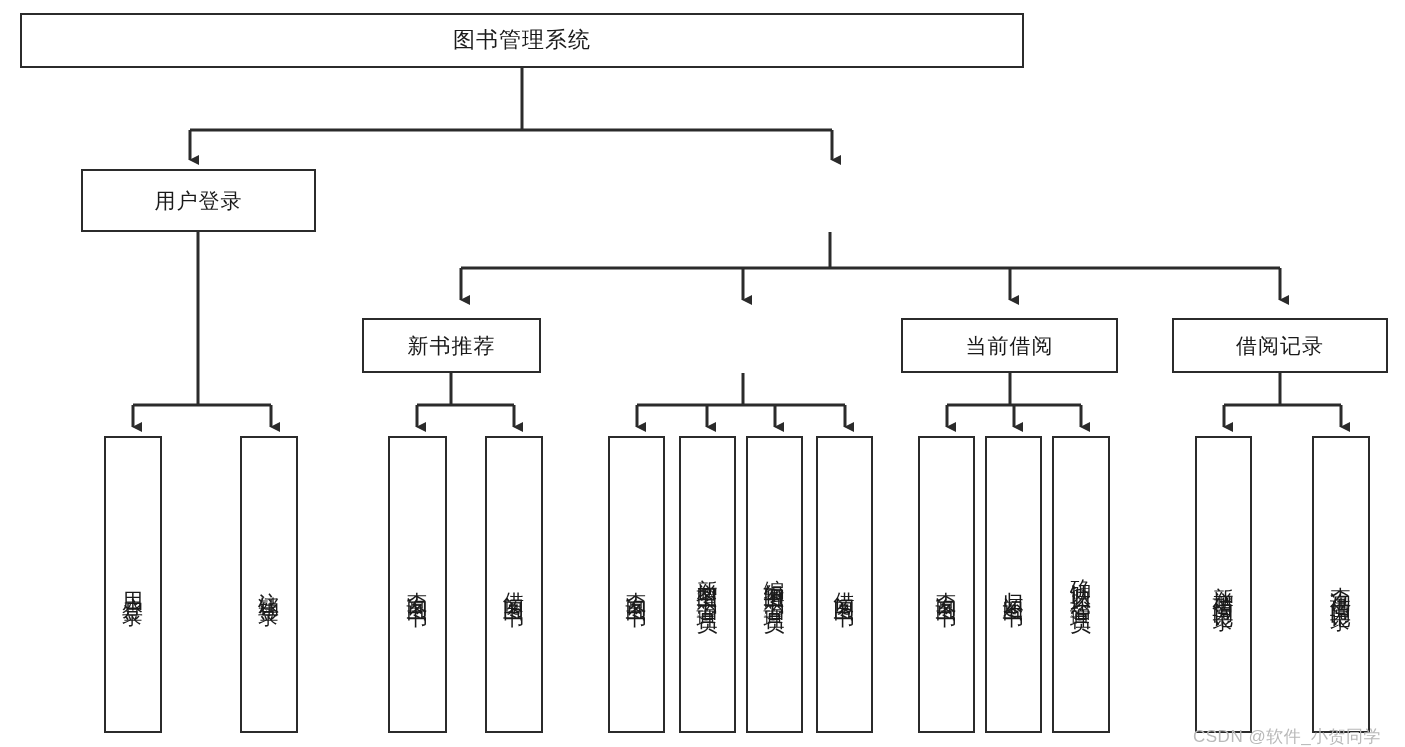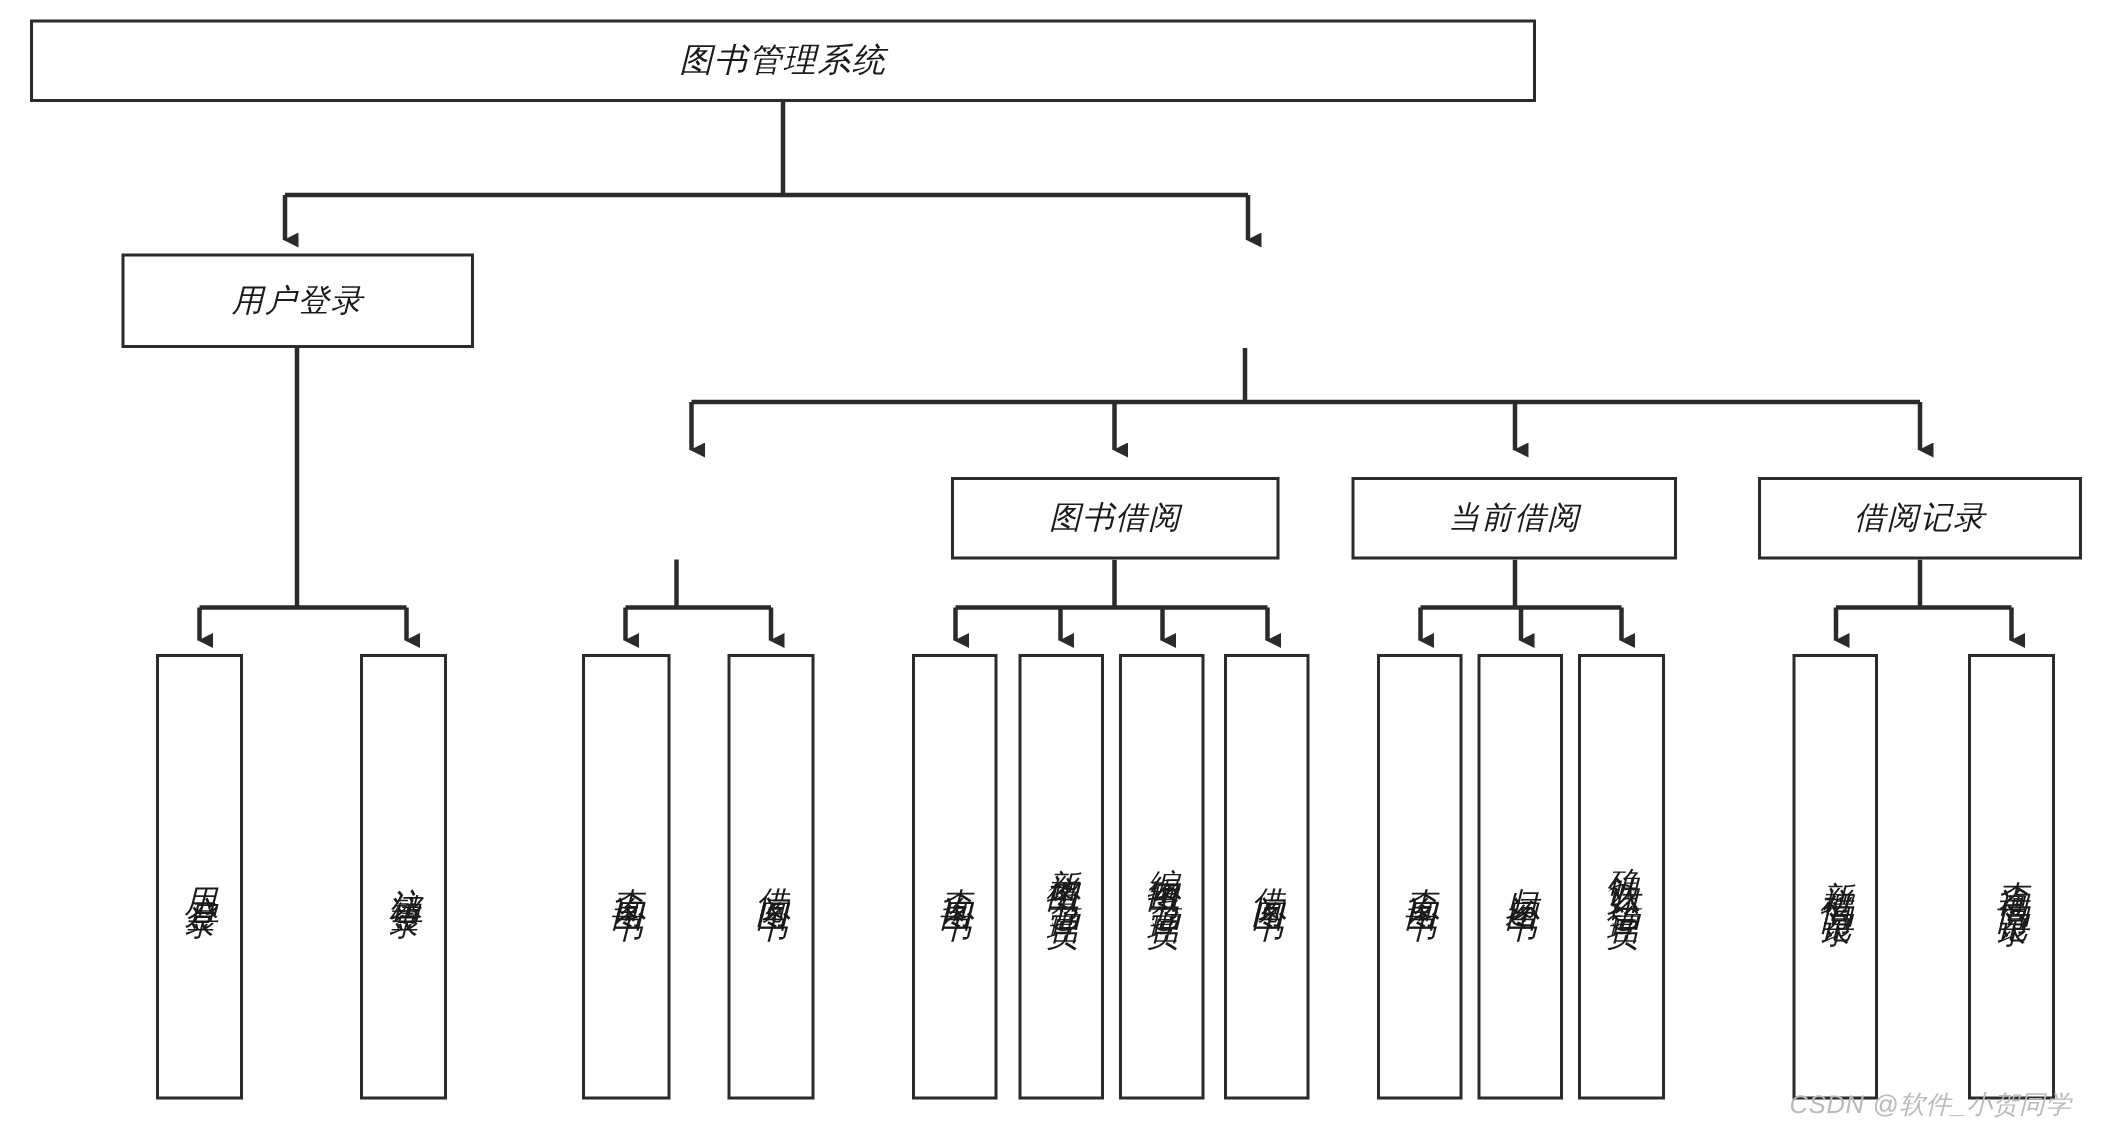--- a/index.html
+++ b/index.html
@@ -2,21 +2,21 @@
 <html><head>
 <meta charset="utf-8">
 <style>
   html,body{margin:0;padding:0;}
   body{
     width:1405px;height:747px;
     background:#ffffff;
     font-family:"Liberation Sans","DejaVu Sans",sans-serif;
     overflow:hidden;
   }
-  #stage{position:relative;width:1405px;height:534px;font-style:italic;}
+  #stage{position:relative;width:1405px;height:534px;}
   #edges{position:absolute;left:0;top:0;width:1405px;height:747px;}
   .node{
     position:absolute;
     box-sizing:border-box;
     border:2px solid #2b2b2b;
     background:#ffffff;
     color:#1a1a1a;
     display:flex;
     align-items:center;
     justify-content:center;
@@ -103,22 +103,22 @@
   </svg>
 
   <div class="node h root" style="left:20px;top:13px;width:1004px;height:55px;">
     <span class="lbl">图书管理系统</span>
   </div>
 
   <div class="node h" style="left:81px;top:169px;width:235px;height:63px;">
     <span class="lbl">用户登录</span>
   </div>
 
-  <div class="node h" style="left:634px;top:318px;width:219px;height:55px;">
-    <span class="lbl">图书借阅</span>
+  <div class="node h" style="left:362px;top:318px;width:179px;height:55px;">
+    <span class="lbl">新书推荐</span>
   </div>
   <div class="node h" style="left:901px;top:318px;width:217px;height:55px;">
     <span class="lbl">当前借阅</span>
   </div>
   <div class="node h" style="left:1172px;top:318px;width:216px;height:55px;">
     <span class="lbl">借阅记录</span>
   </div>
 
   <div class="node v" style="left:104px;top:436px;width:58px;height:297px;">
     <span class="lbl">用户登录</span>

